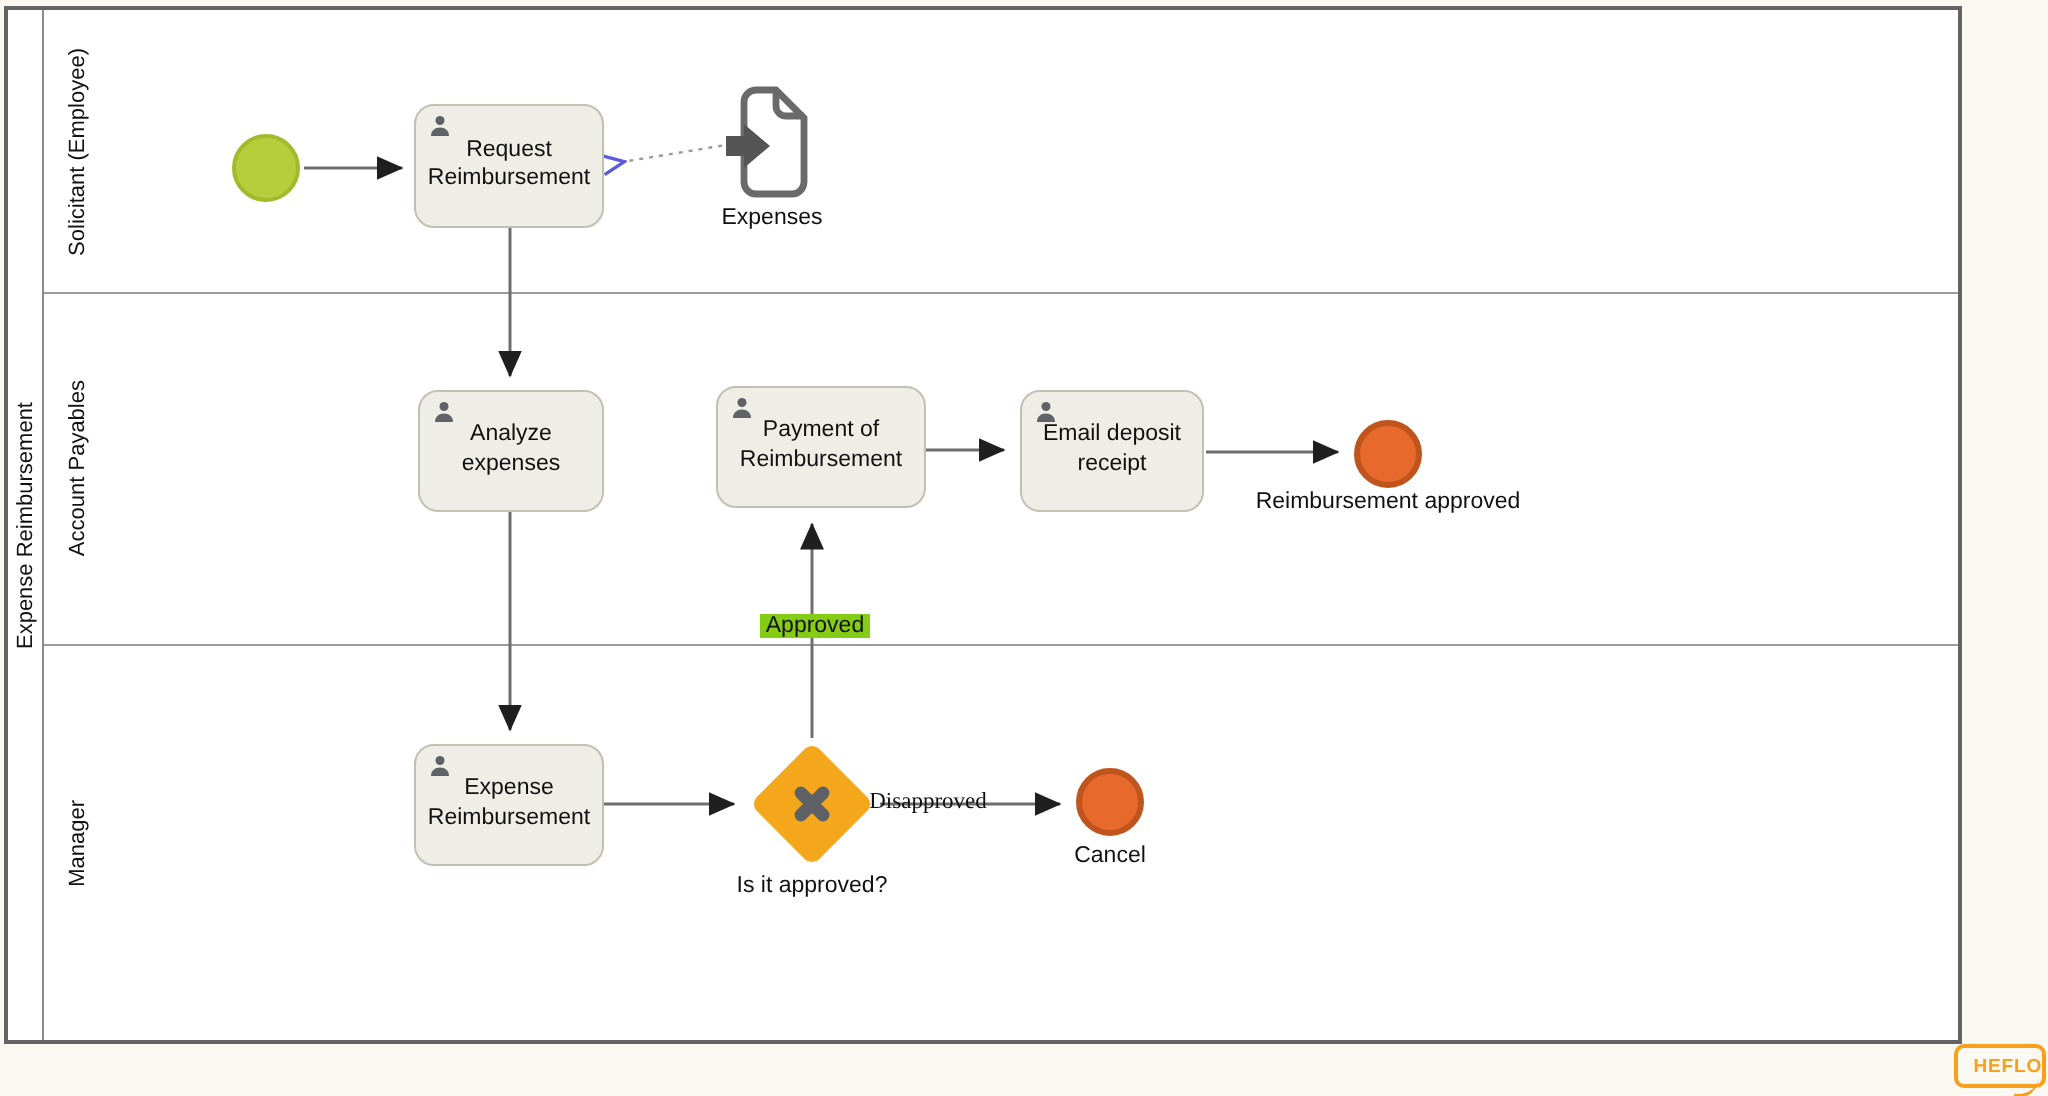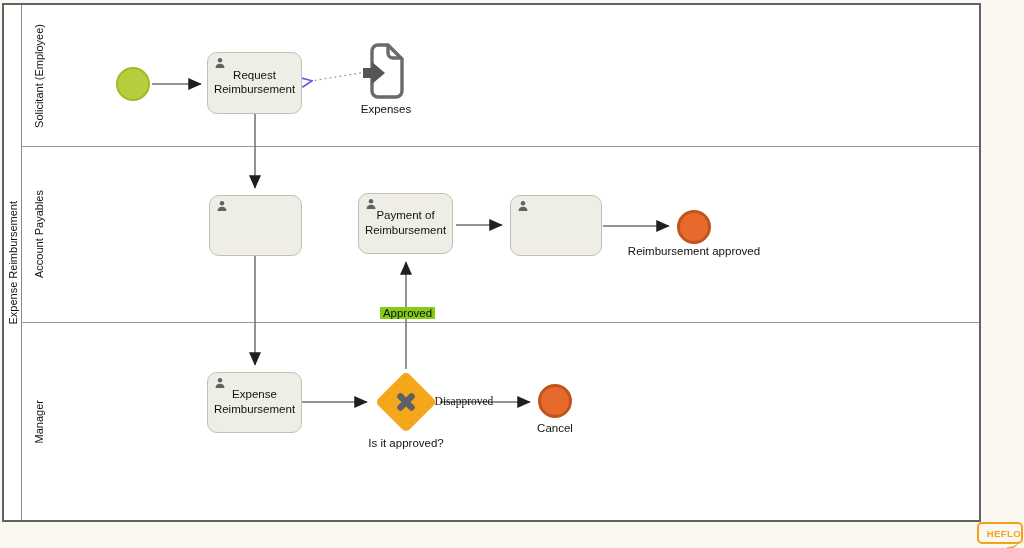--- a/index.html
+++ b/index.html
@@ -103,33 +103,35 @@
         <circle cx="12" cy="6.5" r="4.5"></circle>
         <path d="M3,22 c0-5.5 4-8.5 9-8.5 s9,3 9,8.5 z"></path>
       </svg>
     <span>Request Reimbursement</span>
   </div>
   <div class="task" style="left:209px;top:195px;width:93px;height:61px;">
     <svg class="person" viewBox="0 0 24 24" fill="#5f6368">
         <circle cx="12" cy="6.5" r="4.5"></circle>
         <path d="M3,22 c0-5.5 4-8.5 9-8.5 s9,3 9,8.5 z"></path>
       </svg>
+    <span>Analyze expenses</span>
   </div>
-  <div class="task" style="left:358px;top:193px;width:95px;height:61px;">
+  <div class="task" style="left:358px;top:193px;width:105px;height:61px;">
     <svg class="person" viewBox="0 0 24 24" fill="#5f6368">
         <circle cx="12" cy="6.5" r="4.5"></circle>
         <path d="M3,22 c0-5.5 4-8.5 9-8.5 s9,3 9,8.5 z"></path>
       </svg>
     <span>Payment of Reimbursement</span>
   </div>
   <div class="task" style="left:510px;top:195px;width:92px;height:61px;">
     <svg class="person" viewBox="0 0 24 24" fill="#5f6368">
         <circle cx="12" cy="6.5" r="4.5"></circle>
         <path d="M3,22 c0-5.5 4-8.5 9-8.5 s9,3 9,8.5 z"></path>
       </svg>
+    <span>Email deposit receipt</span>
   </div>
   <div class="task" style="left:207px;top:372px;width:95px;height:61px;">
     <svg class="person" viewBox="0 0 24 24" fill="#5f6368">
         <circle cx="12" cy="6.5" r="4.5"></circle>
         <path d="M3,22 c0-5.5 4-8.5 9-8.5 s9,3 9,8.5 z"></path>
       </svg>
     <span>Expense Reimbursement</span>
   </div>
 
   <div class="gateway">

